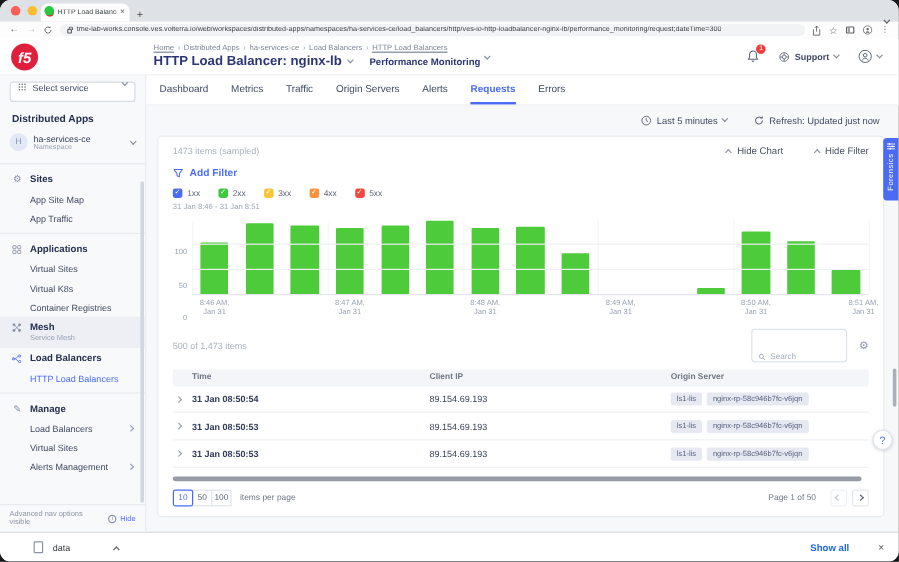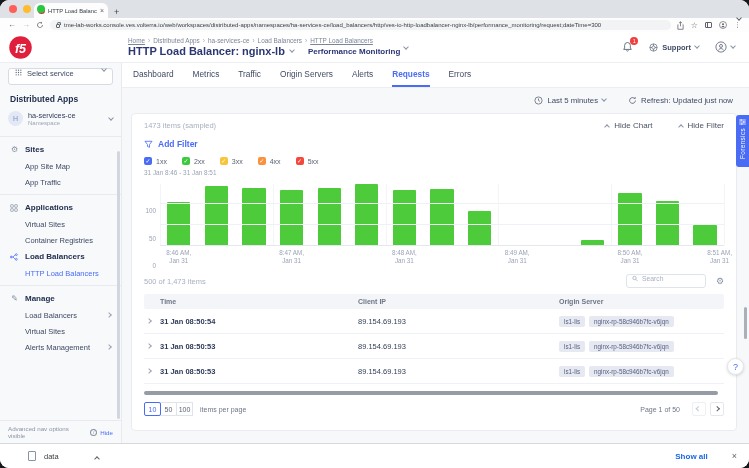--- a/index.html
+++ b/index.html
@@ -111,21 +111,21 @@
   .bars { position:absolute; inset:0; display:flex; align-items:flex-end; }
   .slot { flex:1; display:flex; justify-content:center; align-items:flex-end; height:100%; }
   .bar { width:62%; border-radius:1px 1px 0 0; }
   .x-axis { position:relative; height:17px; margin-top:3px; }
   .xlab { position:absolute; transform:translateX(-50%); font-size:6.3px; color:#9aa3b5; text-align:center; line-height:1.25; white-space:nowrap; }
   .xlab.last { left:auto !important; right:-8px; transform:none; }
 
   
   .table-toolbar { display:flex; align-items:center; margin:8px 0 6px; }
   .table-summary { font-size:7.5px; color:#a8b0bf; }
-  .search-box { margin-left:auto; width:80px; height:14px; border:1px solid #dfe3ea; border-radius:3px; display:flex; align-items:flex-start; gap:4px; padding:0 5px; }
+  .search-box { margin-left:auto; width:80px; height:28px; border:1px solid #dfe3ea; border-radius:3px; display:flex; align-items:flex-end; gap:4px; padding:0 5px; }
   .search-box input { border:none; outline:none; width:100%; font-size:6.8px; color:#3f4a63; font-family:"Liberation Sans", sans-serif; background:transparent; }
   .search-box input::placeholder { color:#a8b0bf; }
   .gear-btn { margin-left:10px; font-size:9px; color:#8a93a5; line-height:1; }
   .thead { display:flex; align-items:center; background:#f3f5f8; height:15px; border-radius:2px; font-size:7px; font-weight:bold; color:#6e7687; }
   .trow { display:flex; align-items:center; height:25px; border-bottom:1px solid #eef1f5; }
   .col-chev { width:16px; padding-left:3px; color:#9aa3b5; display:flex; }
   .col-time { width:198px; font-size:7.5px; color:#2e3a59; font-weight:bold; }
   .thead .col-time, .thead .col-ip, .thead .col-origin { font-weight:bold; color:#6e7687; font-size:7px; }
   .col-ip { width:201px; font-size:7.5px; color:#333f57; }
   .col-origin { flex:1; display:flex; gap:4px; align-items:center; }
@@ -322,23 +322,43 @@
                   <rect x="7" y="7" width="4" height="4" rx="1"></rect>
                 </g>
               </svg>
             </span>
           <span class="sec-label">Applications</span>
         </div>
         <div class="nav-item">
             <span>Virtual Sites</span>
           </div>
         <div class="nav-item">
+            <span>Virtual K8s</span>
+          </div>
+        <div class="nav-item">
             <span>Container Registries</span>
           </div>
 
+        <div class="mesh-block">
+          <div class="nav-sec hl">
+            <span class="sec-icon">
+                <svg width="8" height="8" viewBox="0 0 12 12">
+                  <g stroke="#8a93a5" stroke-width="1.1" fill="#8a93a5">
+                    <path d="M2.5 2.5 9.5 9.5M9.5 2.5 2.5 9.5" fill="none"></path>
+                    <circle cx="2.5" cy="2.5" r="1.3"></circle>
+                    <circle cx="9.5" cy="2.5" r="1.3"></circle>
+                    <circle cx="2.5" cy="9.5" r="1.3"></circle>
+                    <circle cx="9.5" cy="9.5" r="1.3"></circle>
+                  </g>
+                </svg>
+              </span>
+            <span class="sec-label">Mesh</span>
+          </div>
+          <div class="sec-sub">Service Mesh</div>
+        </div>
 
         <div class="nav-sec">
           <span class="sec-icon">
               <svg width="8" height="8" viewBox="0 0 12 12">
                 <g stroke="#4a6cf5" stroke-width="1.1" fill="none">
                   <path d="M1.5 6h3M8 2.5 4.5 6 8 9.5"></path>
                   <circle cx="9.5" cy="2.5" r="1.4"></circle>
                   <circle cx="9.5" cy="9.5" r="1.4"></circle>
                   <circle cx="1.8" cy="6" r="1.4"></circle>
                 </g>

